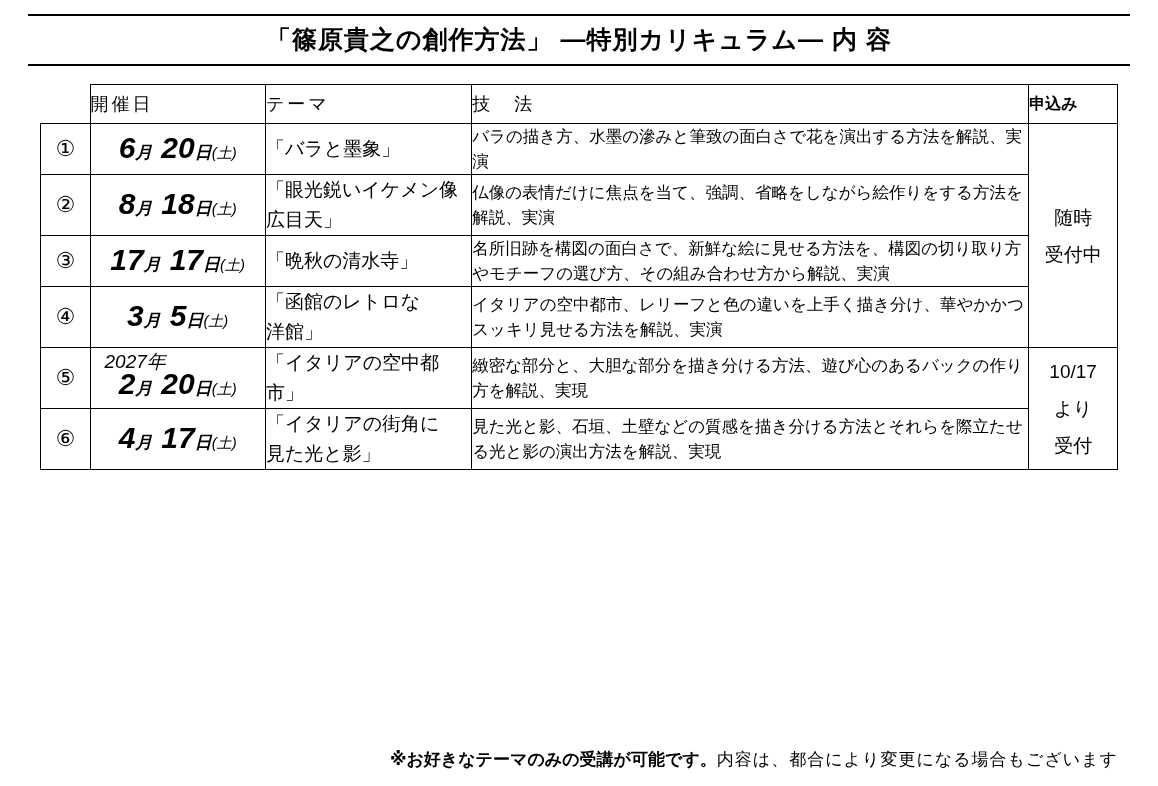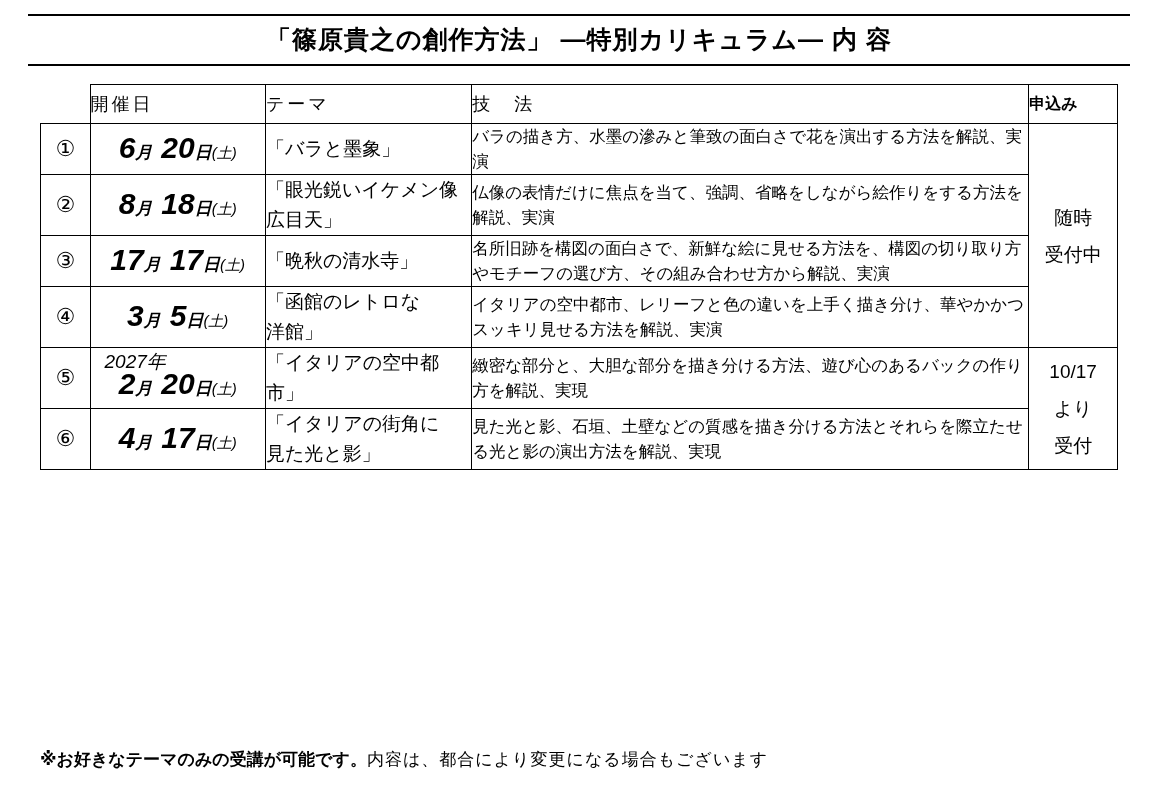--- a/index.html
+++ b/index.html
@@ -139,21 +139,21 @@
     font-weight: bold;
     line-height: 37px;
   }
 
   
   .footnote {
     position: absolute;
     left: 40px;
     top: 748px;
     width: 1078px;
-    text-align: left;
+    text-align: right;
     font-size: 17px;
     white-space: nowrap;
   }
   .footnote .strong {
     font-weight: bold;
   }
   .footnote .normal {
     font-weight: normal;
     letter-spacing: 1px;
   }

